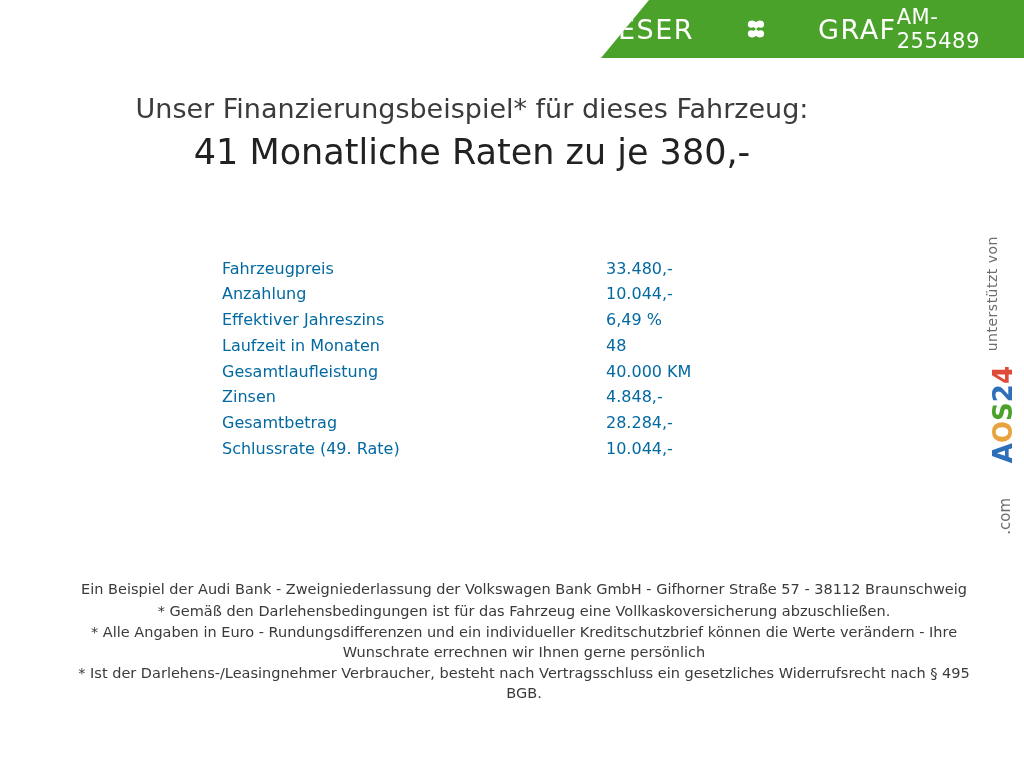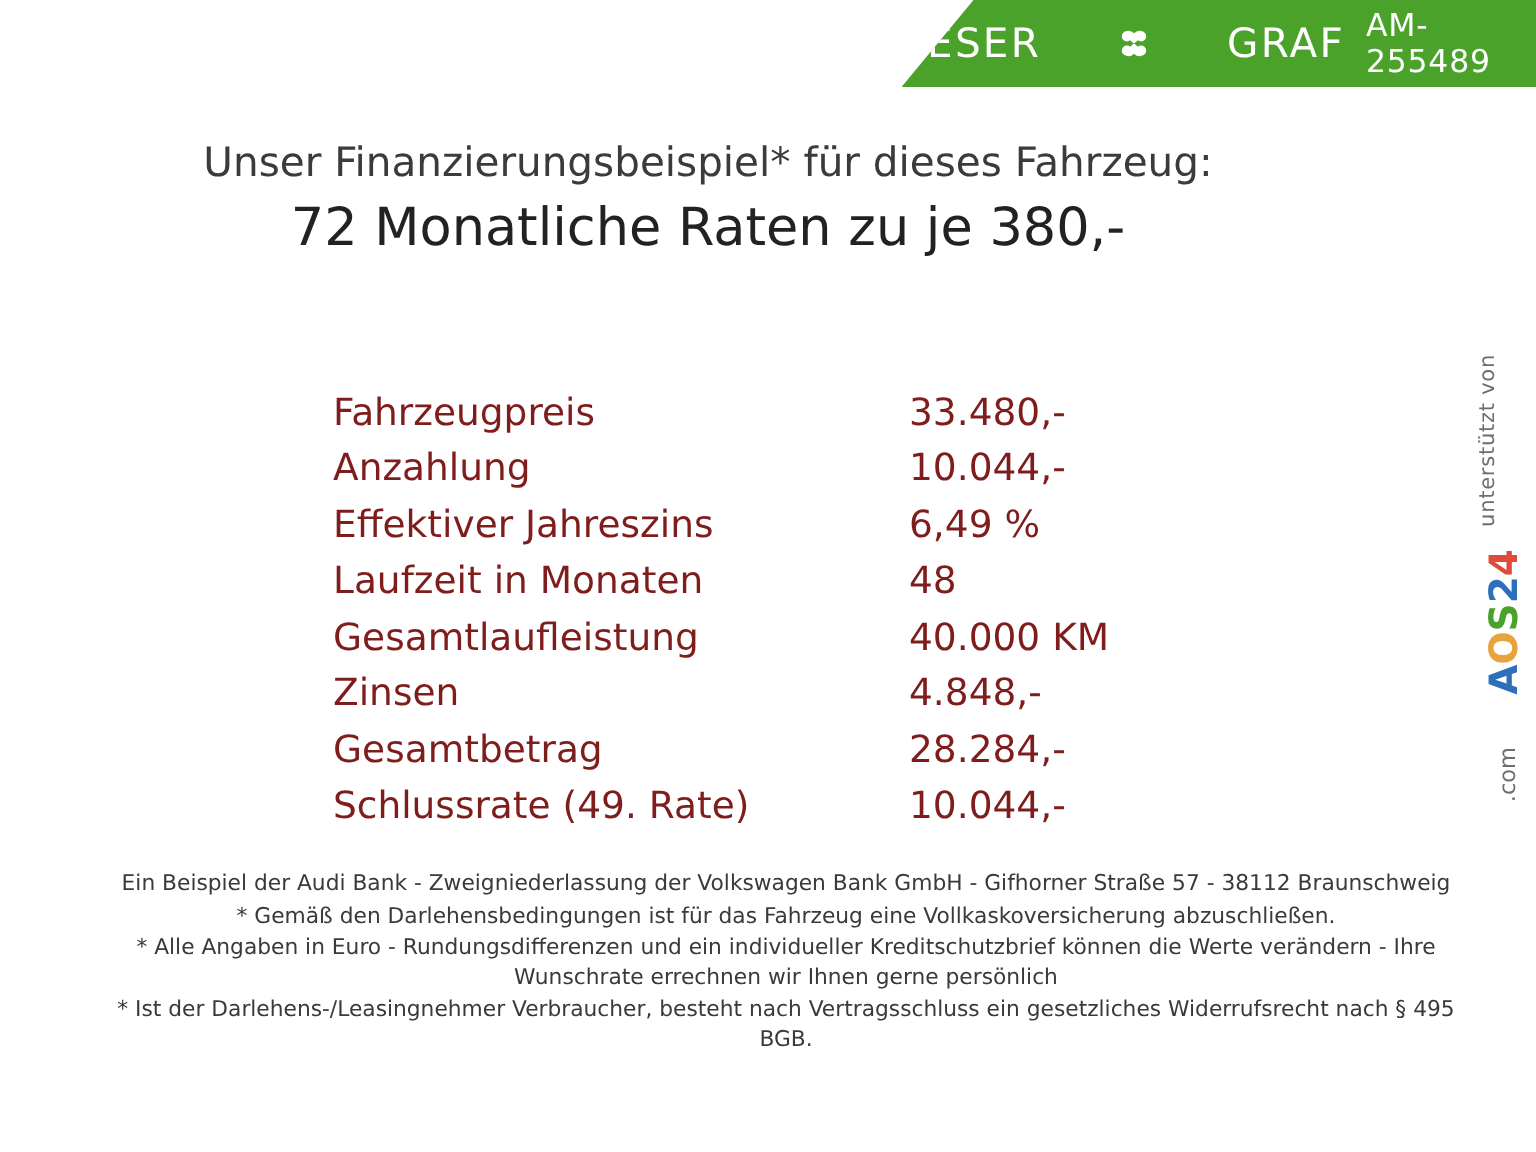--- a/index.html
+++ b/index.html
@@ -43,21 +43,20 @@
   .brand-clover {
     display: inline-block;
     margin: 0 10px;
     position: relative;
     width: 24px;
     height: 24px;
   }
   .brand-clover svg { display: block; }
   .stock-no {
     font-size: 21px;
-    margin-left: 14px;
     letter-spacing: 0.5px;
     font-weight: normal;
   }
 
   
   .title-block {
     position: absolute;
     top: 92px;
     left: 0;
     width: 944px;
@@ -79,22 +78,22 @@
 
   
   .finance-table {
     position: absolute;
     top: 256px;
     left: 222px;
     width: 520px;
     border-collapse: collapse;
   }
   .finance-table td {
-    font-size: 25px;
-    color: #7f1d1d;
+    font-size: 16px;
+    color: #0369a1;
     padding: 2.5px 0;
     vertical-align: top;
     line-height: 1.3;
   }
   .finance-table td.label { width: 384px; }
   .finance-table td.value { width: 136px; }
 
   
   .support-block {
     position: absolute;
@@ -177,21 +176,21 @@
         </g>
       </svg>
     </span>
     <span>GRAF</span>
   </div>
   <div class="stock-no">AM-255489</div>
 </div>
 
 <div class="title-block">
   <div class="title-line1">Unser Finanzierungsbeispiel* für dieses Fahrzeug:</div>
-  <div class="title-line2">72 Monatliche Raten zu je 380,-</div>
+  <div class="title-line2">41 Monatliche Raten zu je 380,-</div>
 </div>
 
 <table class="finance-table">
   <tbody>
     <tr>
       <td class="label">Fahrzeugpreis</td>
       <td class="value">33.480,-</td>
     </tr>
     <tr>
       <td class="label">Anzahlung</td>

